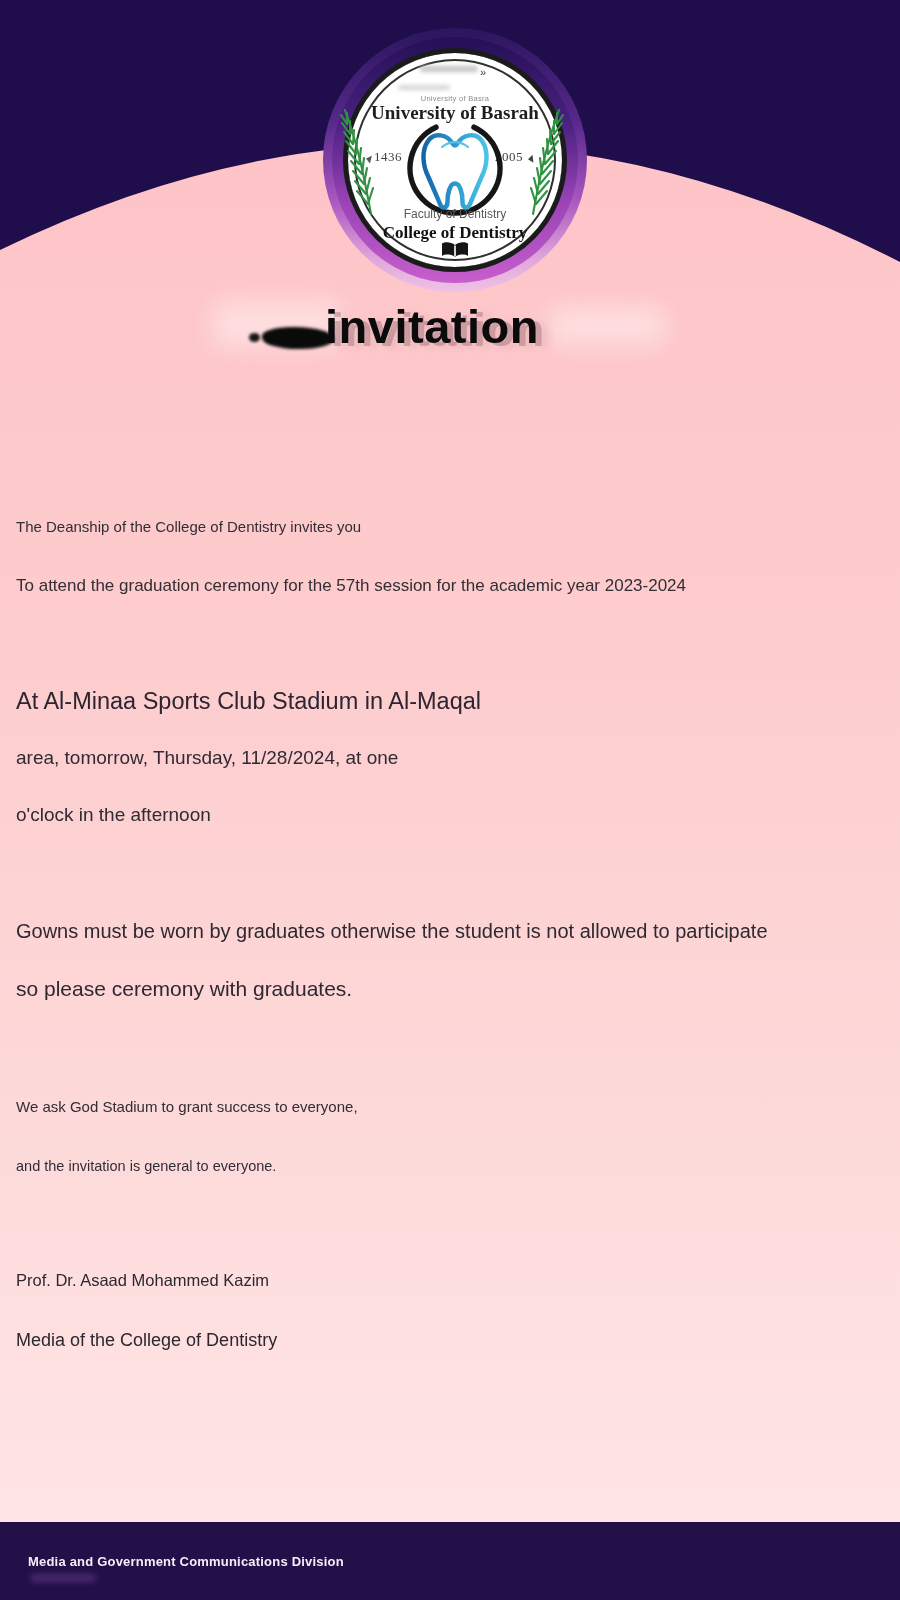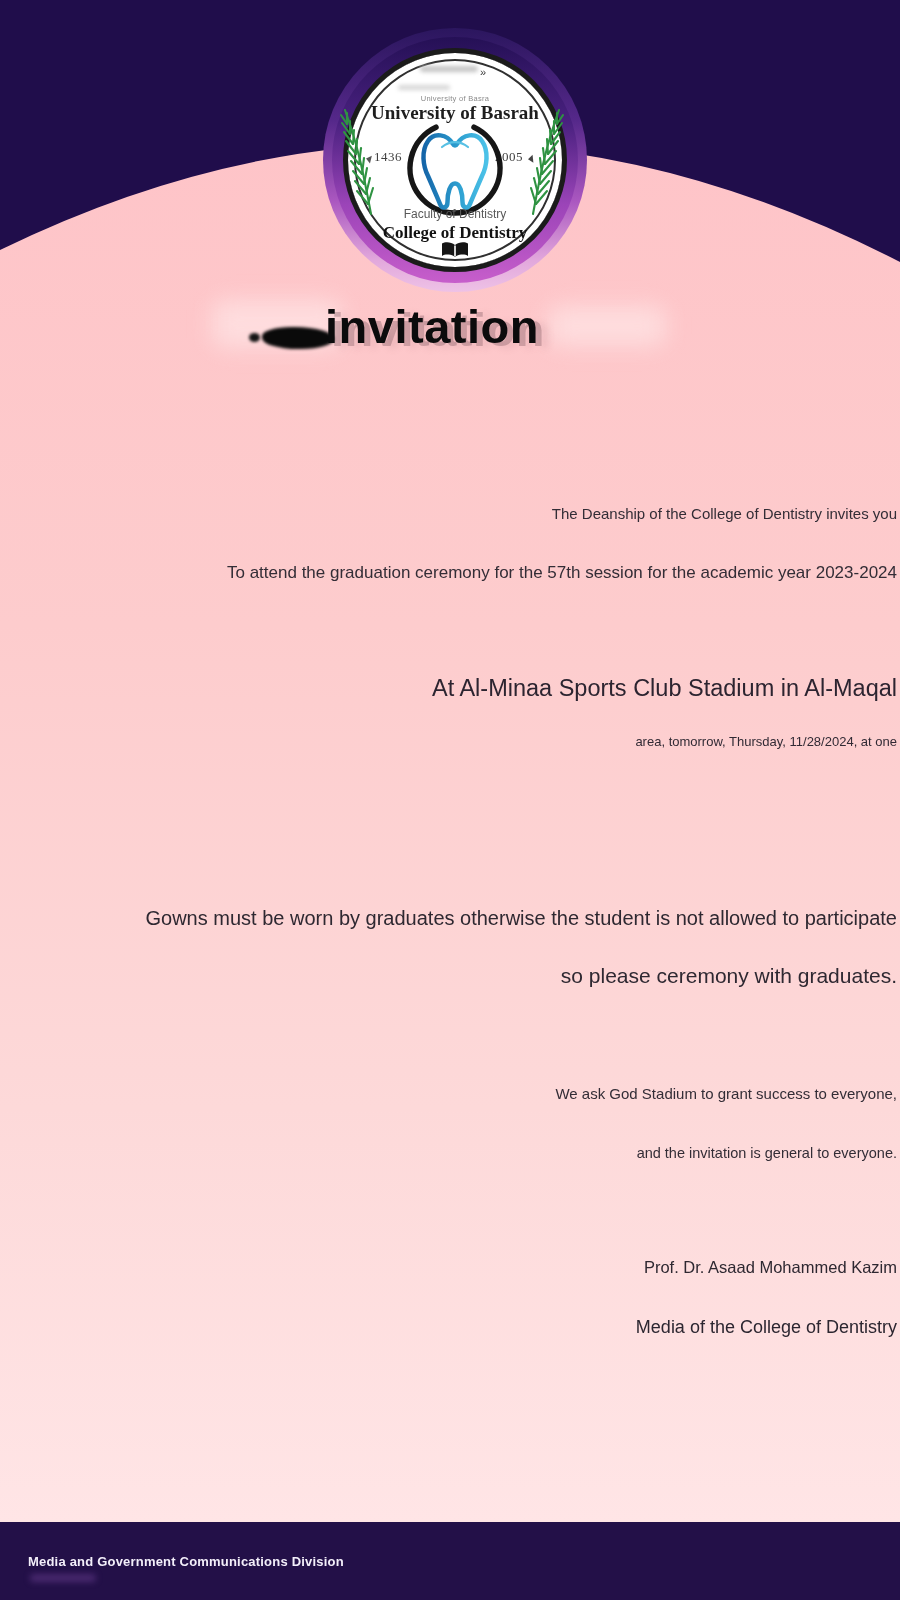--- a/index.html
+++ b/index.html
@@ -56,26 +56,26 @@
     border-radius:45% 60% 50% 55%;filter:blur(1.5px);}
   .ink-dot{position:absolute;left:249px;top:333px;width:11px;height:9px;background:#141414;border-radius:50%;filter:blur(1.5px);}
   .title{
     position:absolute;left:0;right:0;top:299px;margin:0;text-align:center;
     transform:translateX(-18px);
     font-size:47px;font-weight:700;color:#0b0b0c;letter-spacing:0.5px;
     text-shadow:6px 3px 0 rgba(95,62,72,0.28), 12px 5px 7px rgba(160,105,115,0.18);
   }
 
   
-  .line{position:absolute;left:0;right:0;text-align:right;color:#332d36;margin:3px;}
+  .line{position:absolute;left:0;right:0;text-align:left;color:#332d36;margin:16px;}
   .l0{top:502px;font-size:15px;}
   .l1{top:560px;font-size:17px;}
   .l2{top:620px;font-size:14.5px;}
   .l3{top:672px;font-size:23.5px;color:#2c2430;}
-  .l4{top:731px;font-size:13px;color:#312a34;}
+  .l4{top:731px;font-size:19px;color:#312a34;}
   .l5{top:788px;font-size:19px;color:#312a34;}
   .l6{top:904px;font-size:20px;color:#2e2831;}
   .l7{top:961px;font-size:21px;color:#2e2831;}
   .l8{top:1082px;font-size:15px;}
   .l9{top:1142px;font-size:14.5px;}
   .sig-name{top:1255px;font-size:16.5px;color:#2e2831;}
   .sig-role{top:1314px;font-size:18px;color:#2c2630;}
 
   
   .footer{position:absolute;left:0;top:1522px;width:900px;height:80px;background:#231048;text-align:right;}
@@ -190,20 +190,21 @@
   <div class="title-smudge title-smudge-left"></div>
   <div class="title-smudge title-smudge-right"></div>
   <div class="ink-blot"></div>
   <div class="ink-dot"></div>
   <h1 class="title">invitation</h1>
 
   <p class="line l0">The Deanship of the College of Dentistry invites you</p>
   <p class="line l1">To attend the graduation ceremony for the 57th session for the academic year 2023-2024</p>
   <p class="line l3">At Al-Minaa Sports Club Stadium in Al-Maqal</p>
   <p class="line l4">area, tomorrow, Thursday, 11/28/2024, at one</p>
+  <p class="line l5">o'clock in the afternoon</p>
   <p class="line l6">Gowns must be worn by graduates otherwise the student is not allowed to participate</p>
   <p class="line l7">so please ceremony with graduates.</p>
   <p class="line l8">We ask God Stadium to grant success to everyone,</p>
   <p class="line l9">and the invitation is general to everyone.</p>
 
   <p class="line sig-name">Prof. Dr. Asaad Mohammed Kazim</p>
   <p class="line sig-role">Media of the College of Dentistry</p>
 
   <div class="footer">
     <span class="footer-text">Media and Government Communications Division</span>

